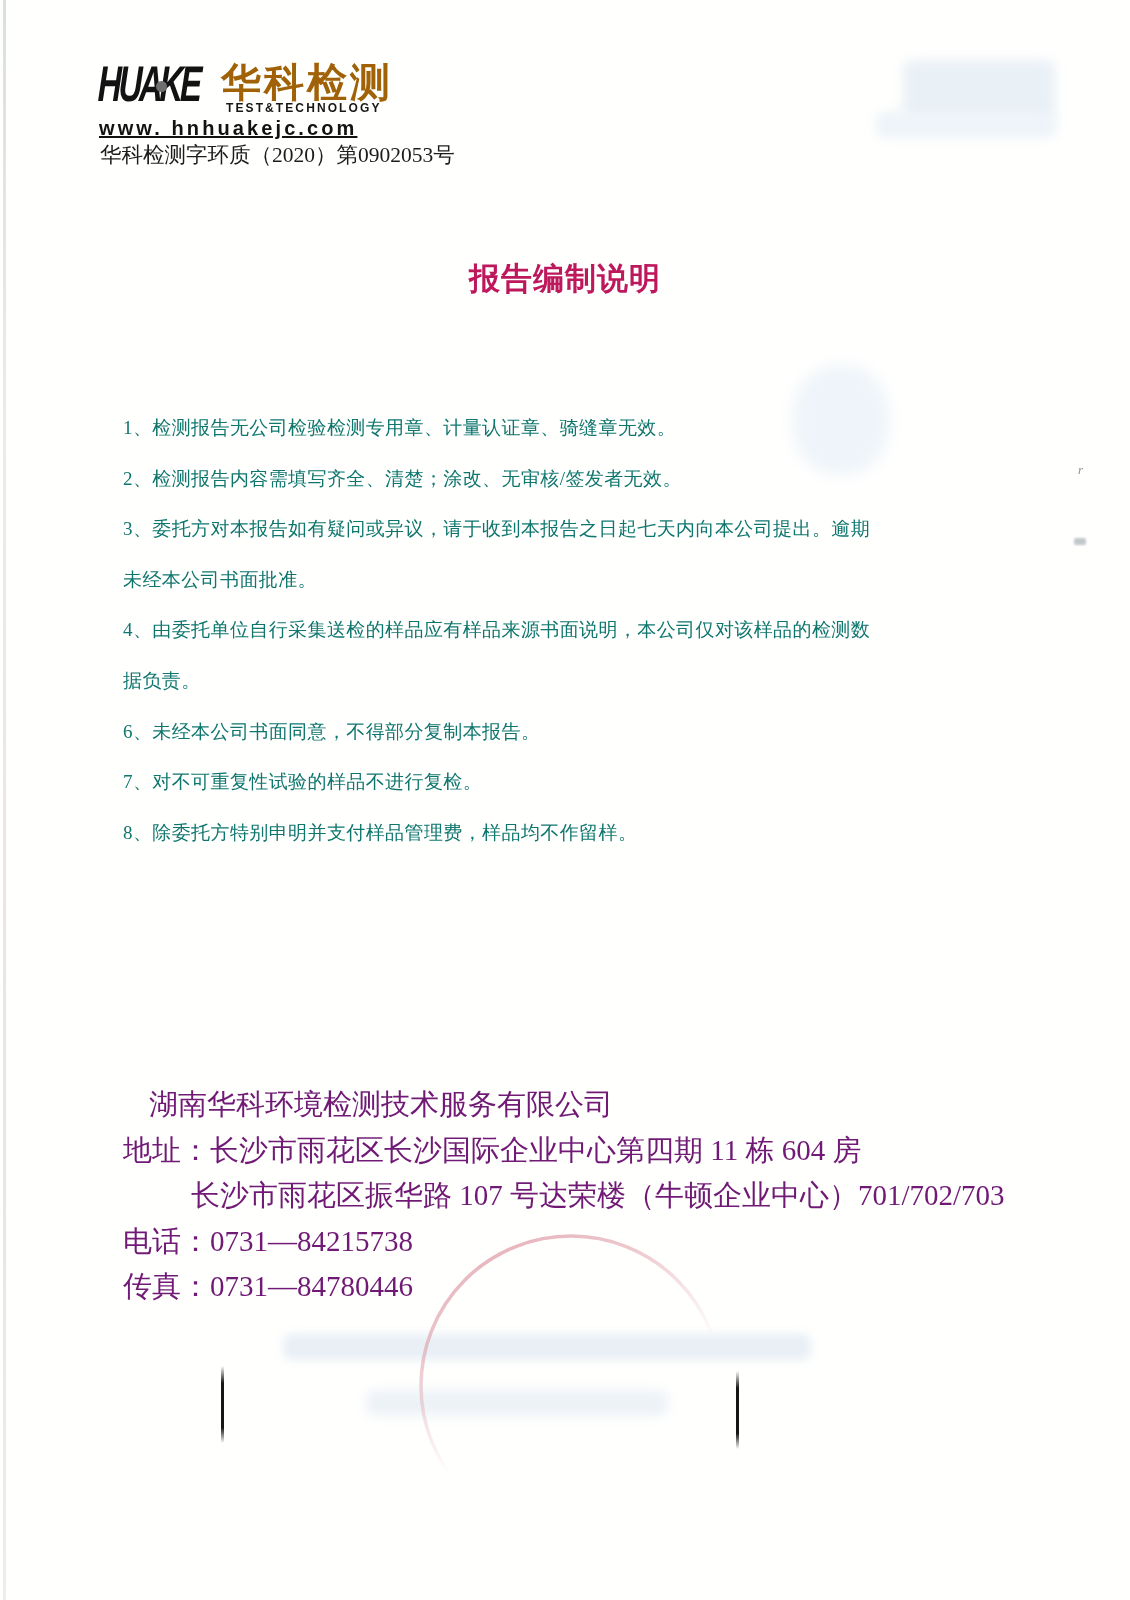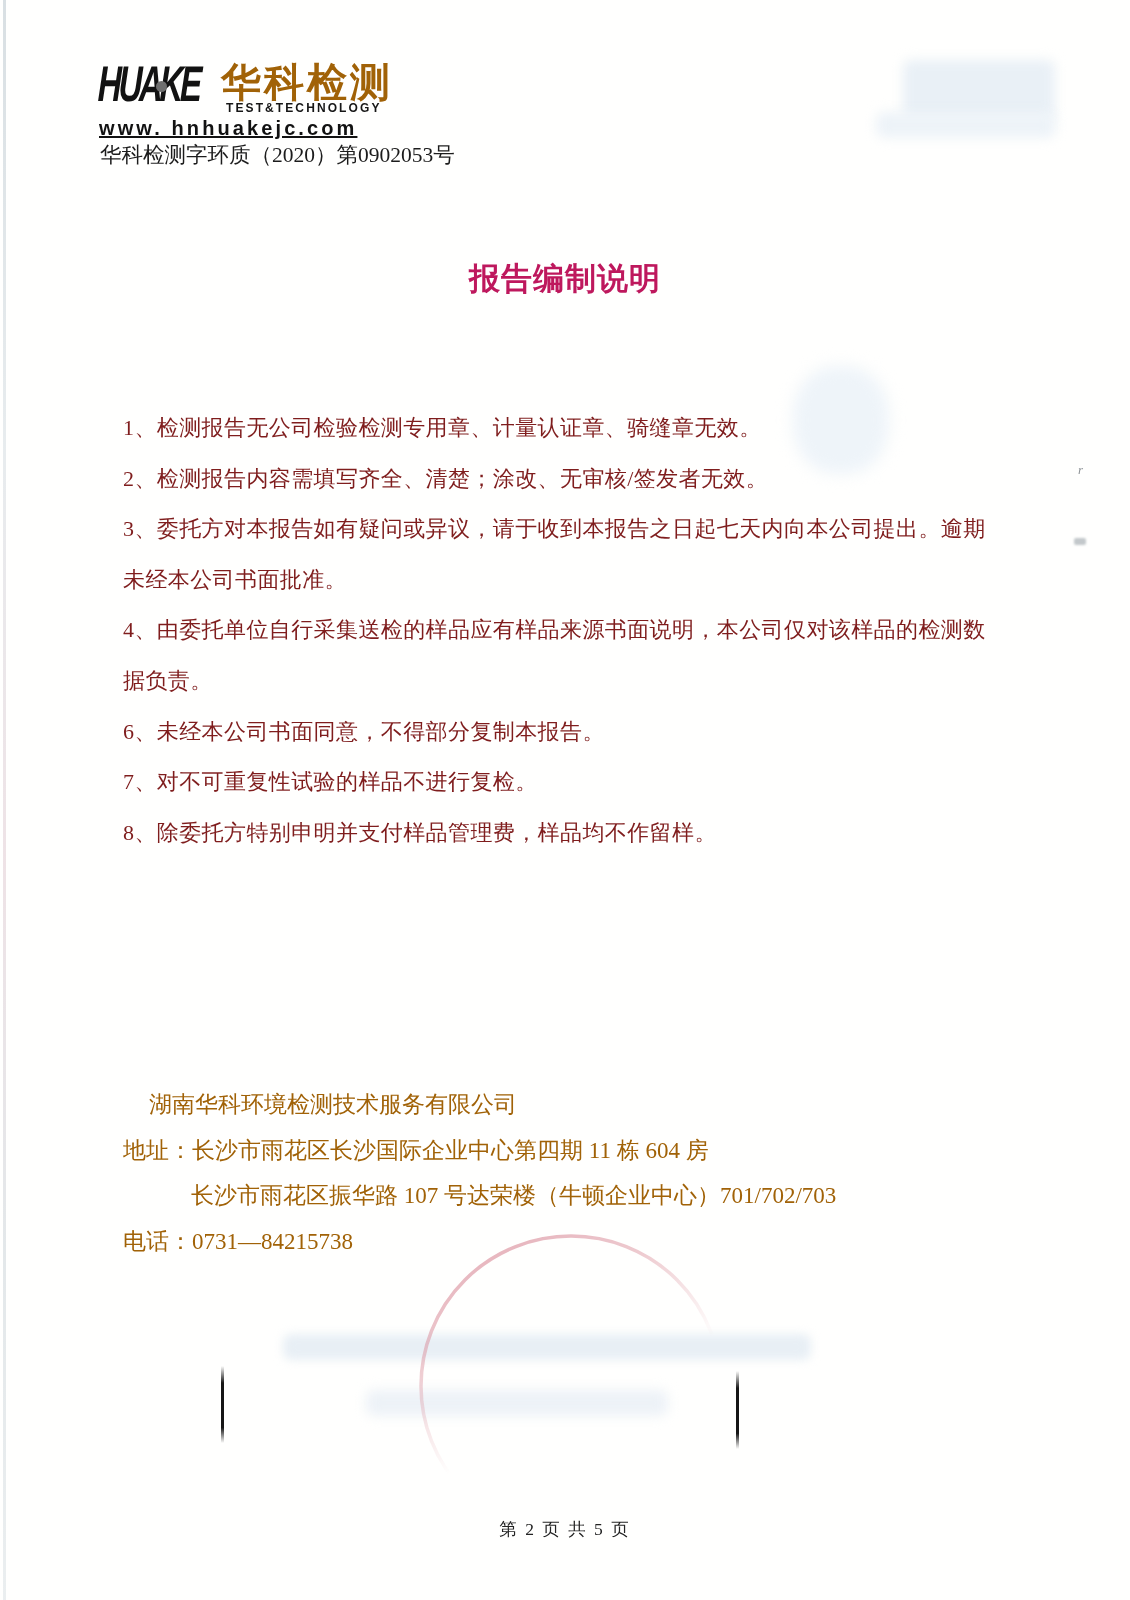--- a/index.html
+++ b/index.html
@@ -58,26 +58,26 @@
     font-size:21.5px; color:#1c1c1c; white-space:nowrap;
   }
 
   .doc-title {
     position:absolute; left:0; top:258px; width:100%; text-align:center;
     font-size:31px; font-weight:bold; letter-spacing:1px; color:#be185d;
   }
 
   .notes { position:absolute; left:123px; top:403px; width:900px; }
   .note-line {
-    height:50.6px; line-height:50.6px; font-size:22px; letter-spacing:0.4px;
-    color:#7f1d1d; white-space:nowrap;
+    height:50.6px; line-height:50.6px; font-size:19px; letter-spacing:0.4px;
+    color:#0f766e; white-space:nowrap;
   }
 
   .company { position:absolute; left:123px; top:1082px; width:900px; }
-  .co-line { height:45.6px; line-height:45.6px; font-size:23px; color:#a16207; white-space:nowrap; }
+  .co-line { height:45.6px; line-height:45.6px; font-size:29px; color:#701a75; white-space:nowrap; }
   .co-name { padding-left:26px; }
   .co-addr2 { padding-left:68px; }
 
   .stamp-svg { position:absolute; left:388px; top:1198px; }
 
   .tick { position:absolute; width:2.5px; }
   .tick-left  { left:221px; top:1366px; height:77px;
     background:linear-gradient(to bottom,rgba(20,20,20,0) 0%,#161616 22%,#161616 80%,rgba(20,20,20,0) 100%); }
   .tick-right { left:736px; top:1371px; height:78px;
     background:linear-gradient(to bottom,rgba(20,20,20,0) 0%,#161616 22%,#161616 80%,rgba(20,20,20,0) 100%); }
@@ -137,20 +137,20 @@
       </mask>
     </defs>
     <circle cx="183" cy="188" r="150" fill="none" stroke-width="3.5" mask="url(#stampMask)" stroke="#d98b98"></circle>
   </svg>
 
   <div class="company">
     <div class="co-line co-name">湖南华科环境检测技术服务有限公司</div>
     <div class="co-line"><span>地址：</span><span>长沙市雨花区长沙国际企业中心第四期 11 栋 604 房</span></div>
     <div class="co-line co-addr2">长沙市雨花区振华路 107 号达荣楼（牛顿企业中心）701/702/703</div>
     <div class="co-line"><span>电话：</span><span>0731—84215738</span></div>
+    <div class="co-line"><span>传真：</span><span>0731—84780446</span></div>
   </div>
 
   <div class="tick tick-left"></div>
   <div class="tick tick-right"></div>
 
-  <div class="page-footer">第 2 页 共 5 页</div>
 
 </div>
 
 </body></html>

